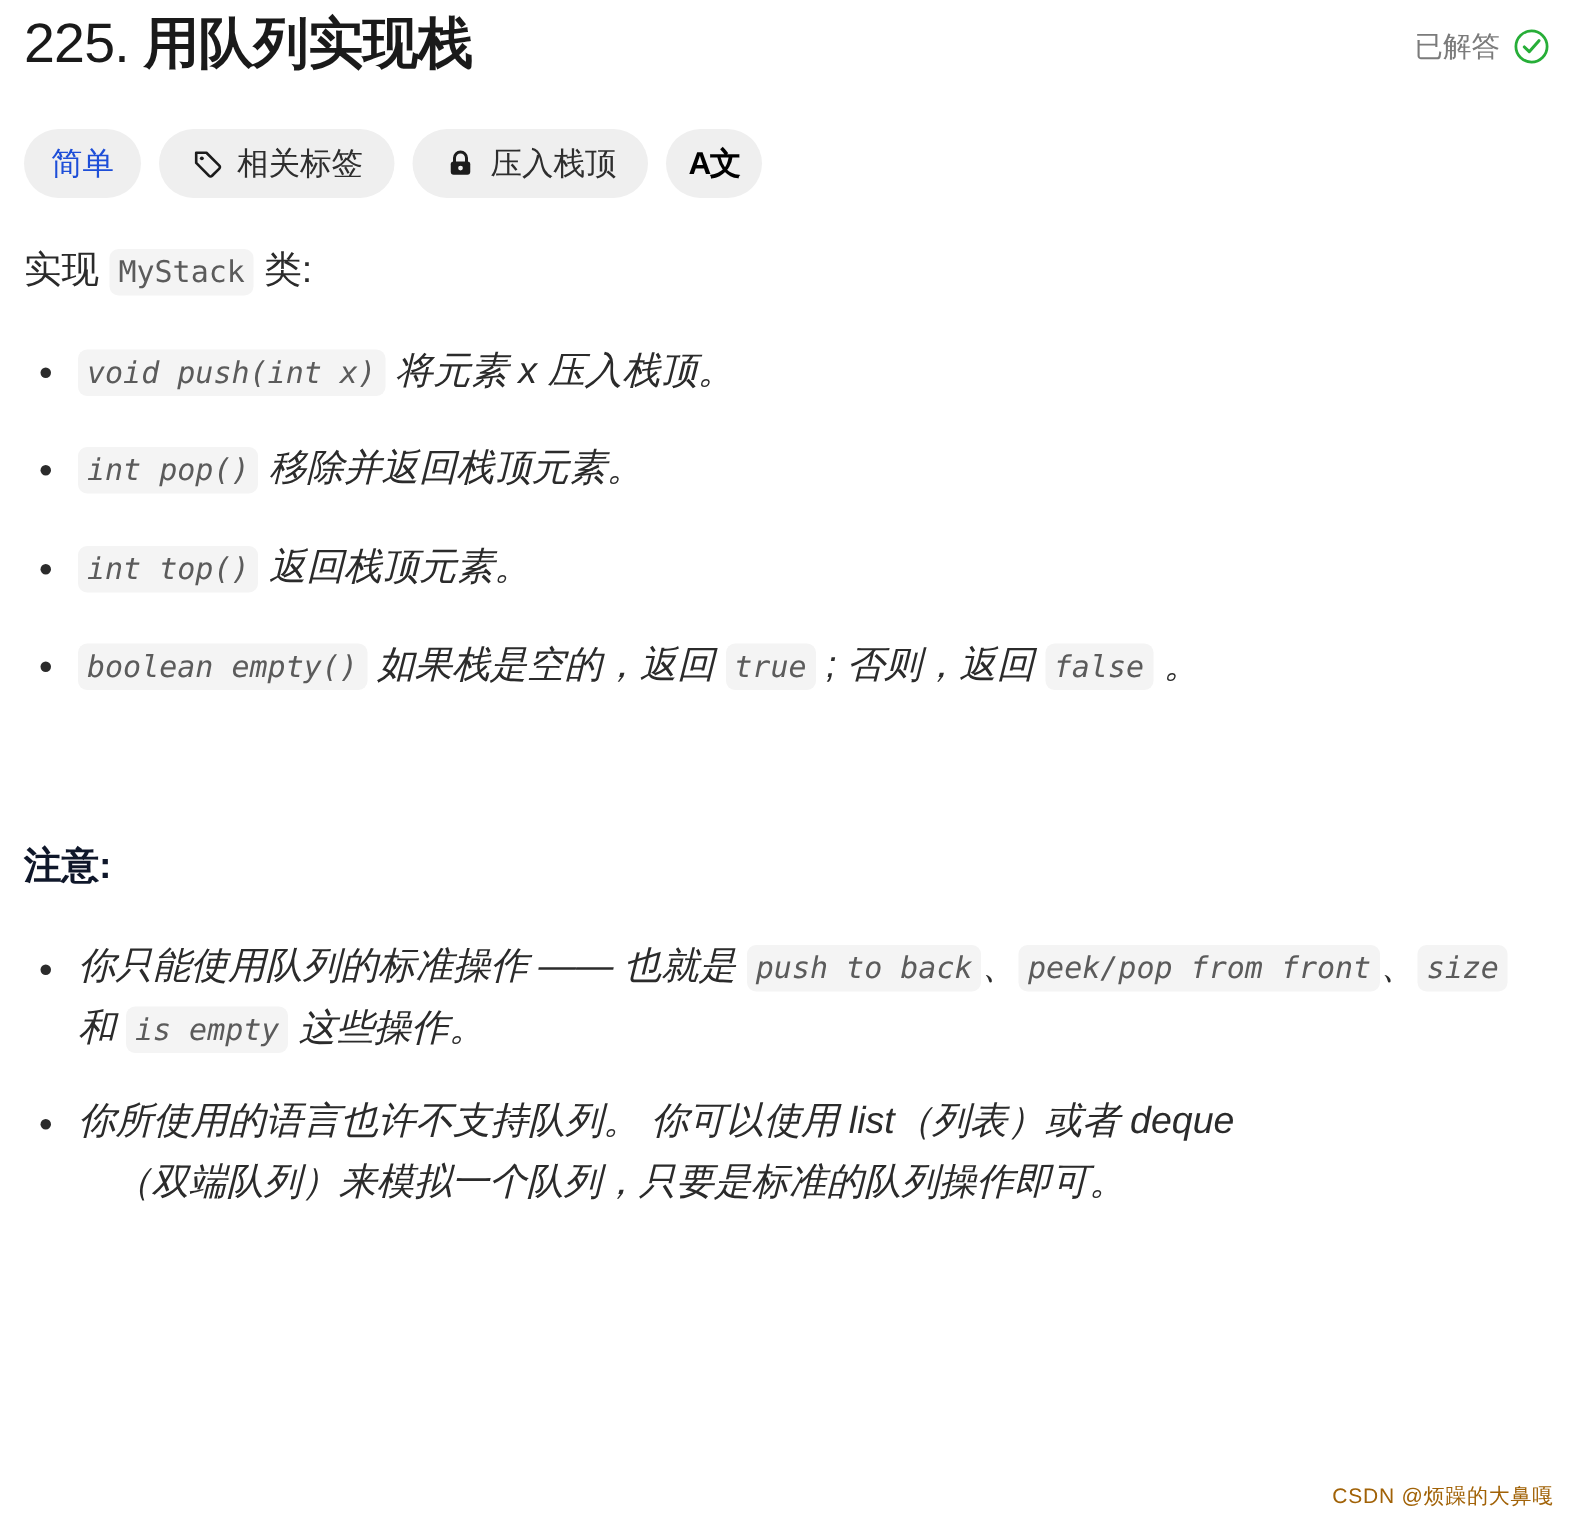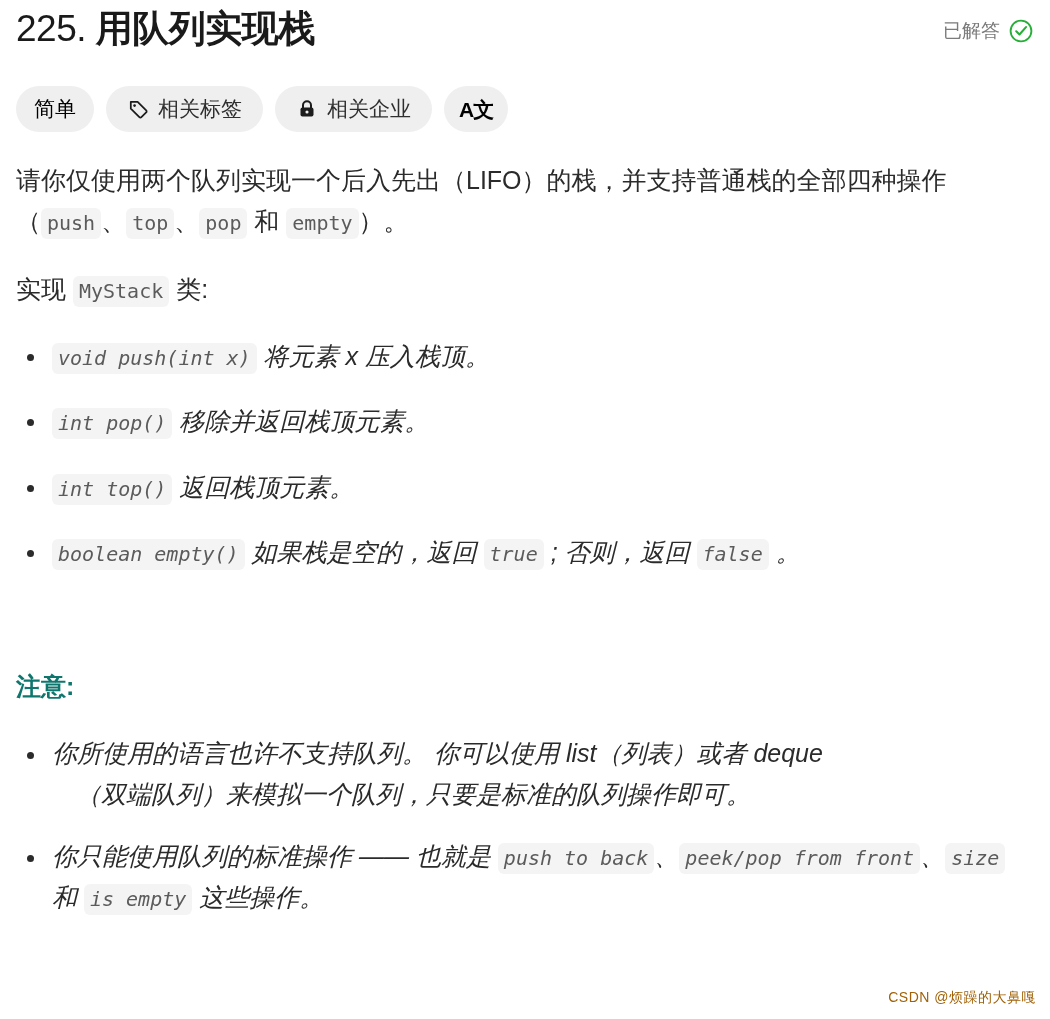--- a/index.html
+++ b/index.html
@@ -72,21 +72,21 @@
     padding: 16px 21px;
     border-radius: 23px;
     background: #efefef;
     font-size: 21px;
     color: #2e2e2e;
     cursor: pointer;
     user-select: none;
     white-space: nowrap;
   }
   .pill.difficulty {
-    color: #000000;
+    color: #1d4ed8;
     padding: 0 18px;
   }
   .pill.square-ish {
     padding: 0 15px;
   }
   .pill-icon {
     display: inline-flex;
     align-items: center;
     justify-content: center;
     width: 22px;
@@ -144,21 +144,21 @@
     top: 18px;
     width: 7px;
     height: 7px;
     border-radius: 50%;
     background: #2b2b2b;
   }
 
   .section-heading {
     font-size: 25px;
     font-weight: 700;
-    color: #0f766e;
+    color: #0f172a;
     margin: 0 0 27px 0;
   }
 
   .notes { margin-top: 93px; }
   .notes ul.bullets > li { margin-bottom: 22px; }
   .notes ul.bullets > li::before { top: 19px; }
 
   .indent-line { display: block; }
 
   .watermark {
@@ -207,49 +207,48 @@
     </div>
 
     <div class="pill">
       <span class="pill-icon">
         <svg width="20" height="20" viewBox="0 0 24 24" fill="none">
           <path d="M7.2 10.5 V7.6 a4.8 4.8 0 0 1 9.6 0 V10.5" stroke="#1c1c1c" stroke-width="2.4" stroke-linecap="round"></path>
           <rect x="4.2" y="10.3" width="15.6" height="10.6" rx="2.3" fill="#1c1c1c"></rect>
           <circle cx="12" cy="15.6" r="1.9" fill="#efefef"></circle>
         </svg>
       </span>
-      <span>相关企业</span>
+      <span>压入栈顶</span>
     </div>
 
     <div class="pill square-ish">
       <span class="aa-icon">A文</span>
     </div>
   </div>
 
   <div class="content">
 
-    <p class="para"><span>请你仅使用两个队列实现一个后入先出（LIFO）的栈，并支持普通栈的全部四种操作（</span><code>push</code><span>、</span><code>top</code><span>、</span><code>pop</code><span> 和 </span><code>empty</code><span>）。</span></p>
 
     <p class="para tight"><span>实现 </span><code>MyStack</code><span> 类:</span></p>
 
     <ul class="bullets">
       <li><code>void push(int x)</code><span> 将元素 x 压入栈顶。</span></li>
       <li><code>int pop()</code><span> 移除并返回栈顶元素。</span></li>
       <li><code>int top()</code><span> 返回栈顶元素。</span></li>
       <li><code>boolean empty()</code><span> 如果栈是空的，返回 </span><code>true</code><span> ; 否则，返回 </span><code>false</code><span> 。</span></li>
     </ul>
 
     <div class="notes">
       <div class="section-heading">注意:</div>
 
       <ul class="bullets">
+        <li><span>你只能使用队列的标准操作 —— 也就是 </span><code>push to back</code><span>、</span><code>peek/pop from front</code><span>、</span><code>size</code><span> 和 </span><code>is empty</code><span> 这些操作。</span></li>
+
         <li>
             <span class="indent-line">你所使用的语言也许不支持队列。 你可以使用 list（列表）或者 deque</span>
             <span class="indent-line" style="padding-left:24px">（双端队列）来模拟一个队列，只要是标准的队列操作即可。</span>
           </li>
-
-        <li><span>你只能使用队列的标准操作 —— 也就是 </span><code>push to back</code><span>、</span><code>peek/pop from front</code><span>、</span><code>size</code><span> 和 </span><code>is empty</code><span> 这些操作。</span></li>
       </ul>
     </div>
   </div>
 
   <div class="watermark">CSDN @烦躁的大鼻嘎</div>
 </div>
 
 </body></html>

